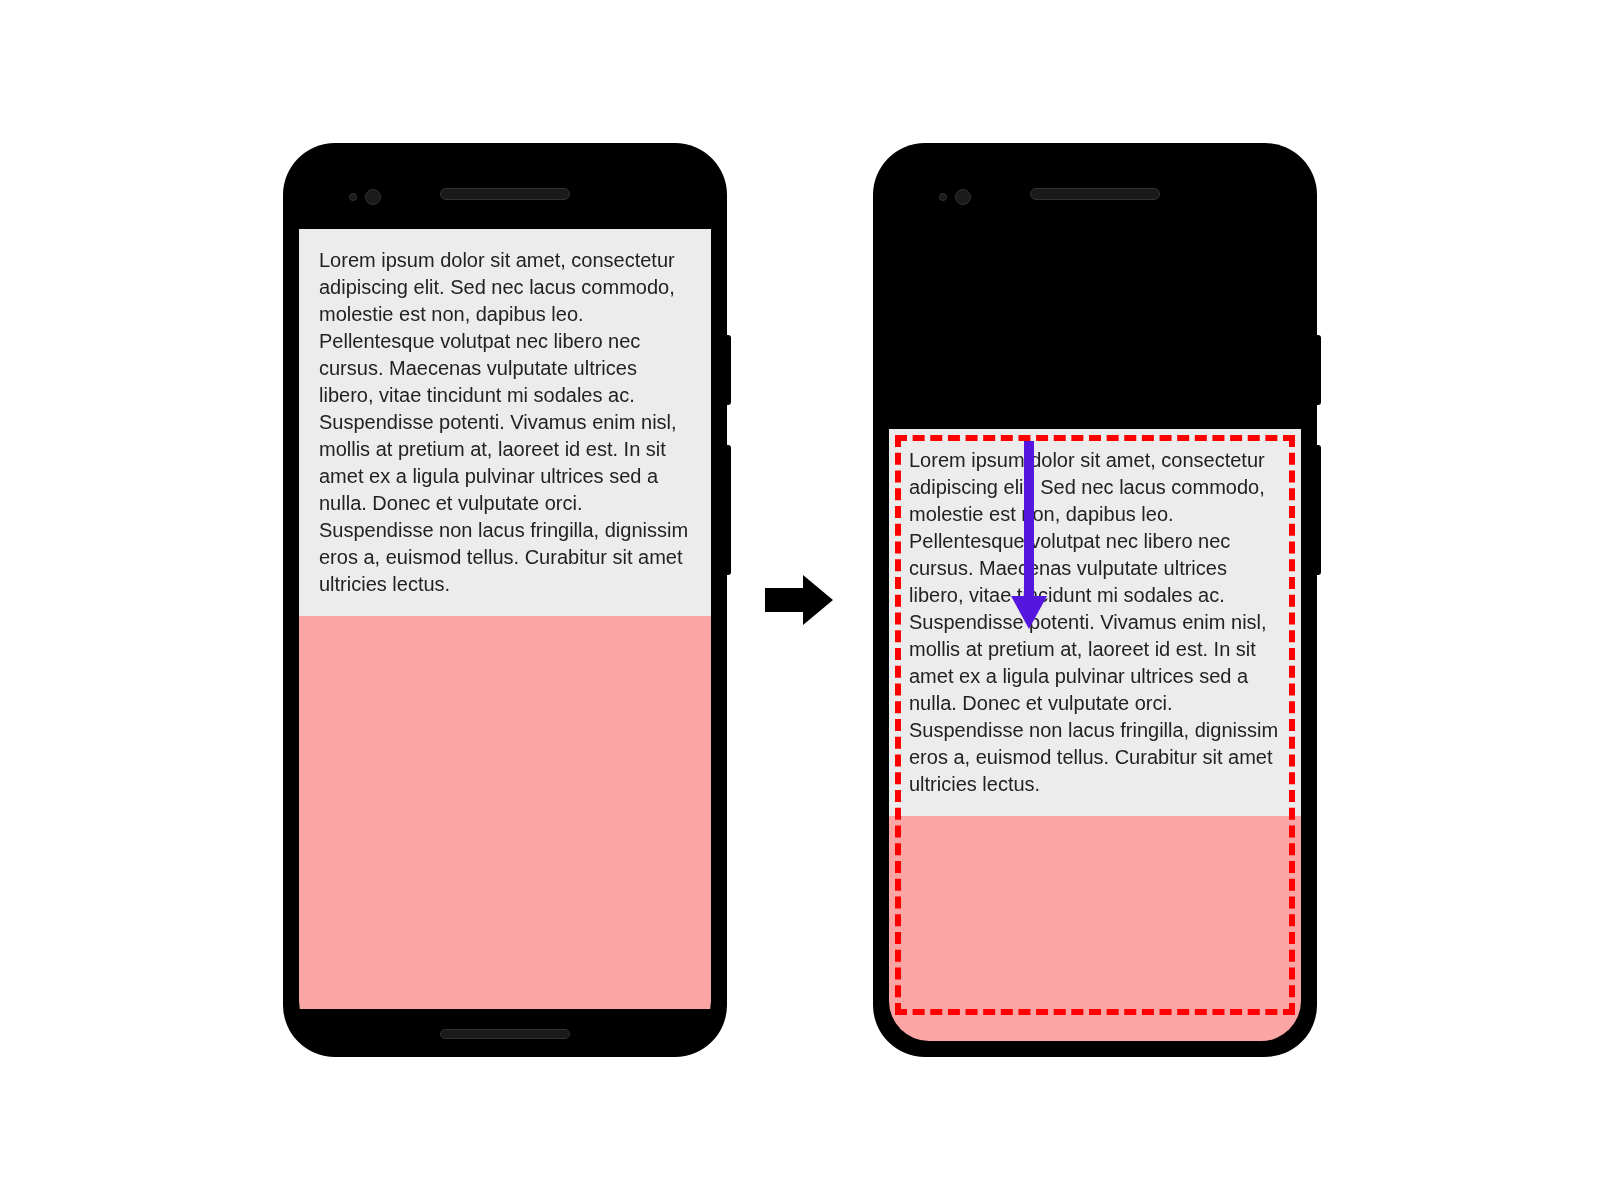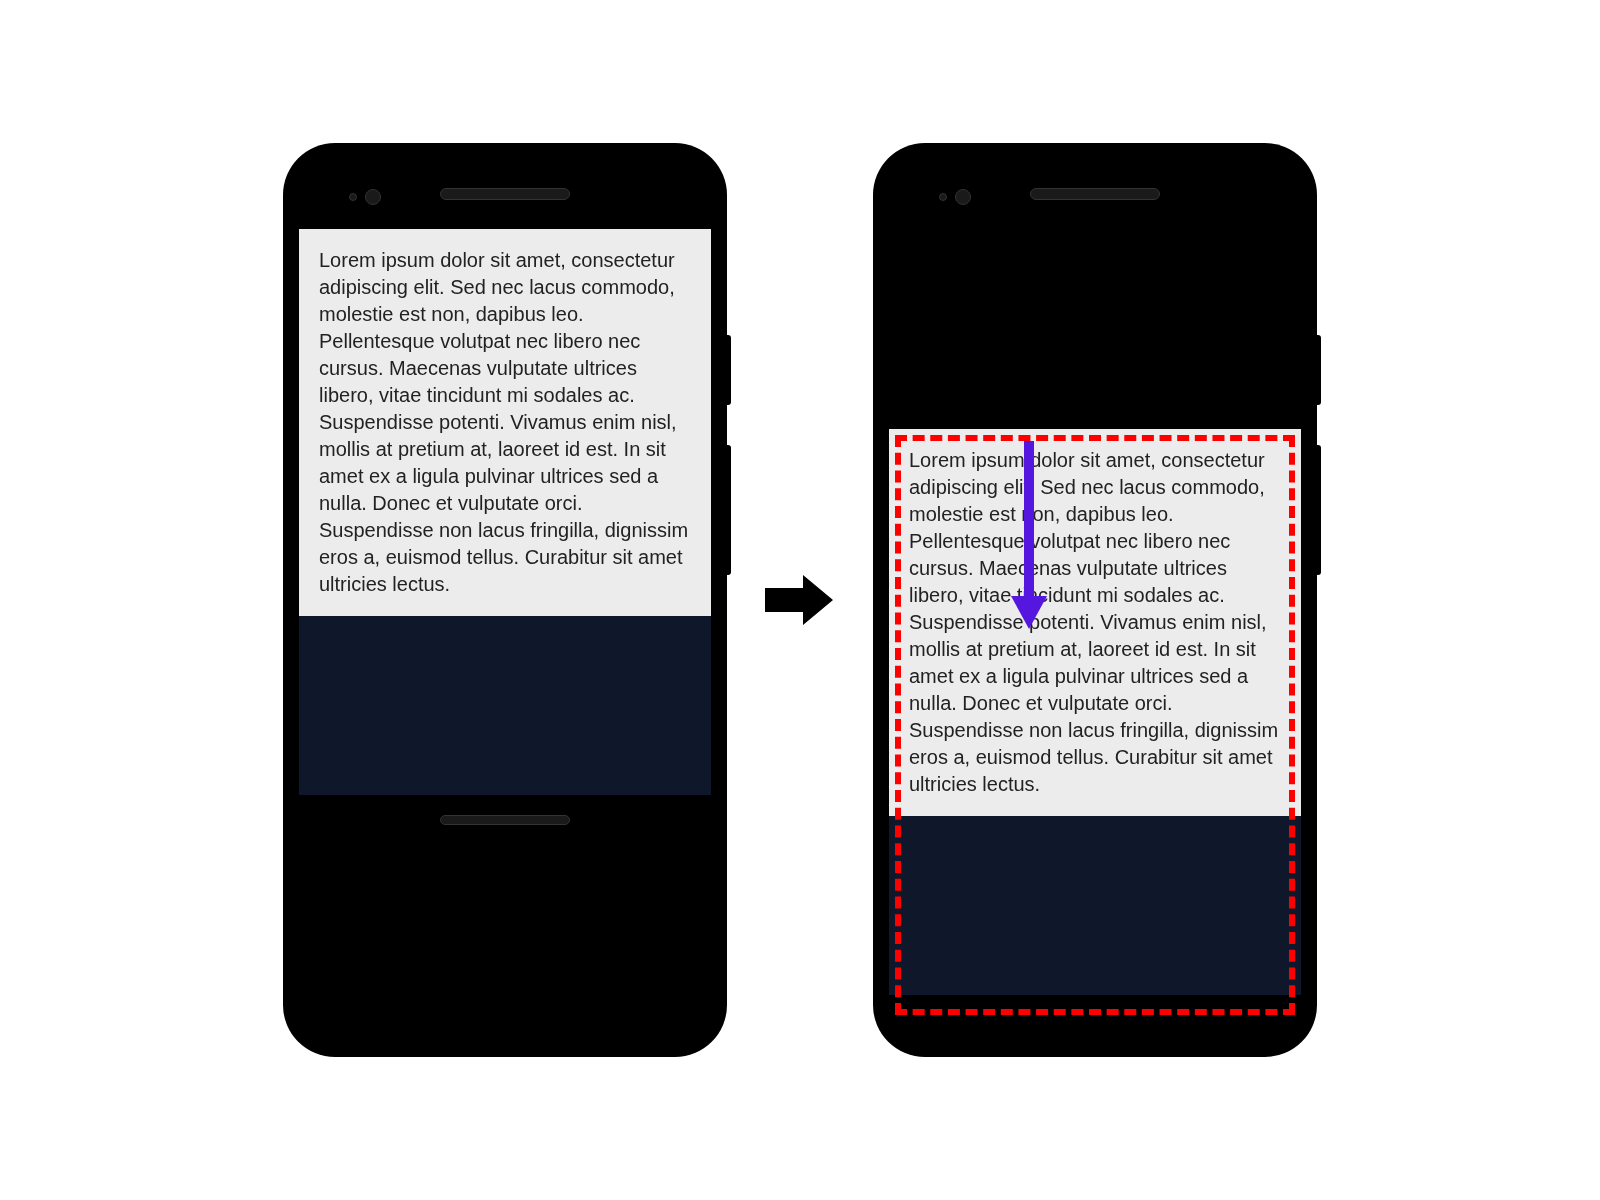--- a/index.html
+++ b/index.html
@@ -74,22 +74,22 @@
     
     .speaker {
       width: 130px;
       height: 12px;
       background: #1a1a1a;
       border-radius: 6px;
       border: 1px solid #333;
     }
     
     .phone-screen {
-      background: #0f172a;
-      height: 566px;
+      background: #fca5a5;
+      height: 780px;
       position: relative;
     }
     
     .phone-bottom {
       height: 50px;
       display: flex;
       align-items: center;
       justify-content: center;
     }
     

